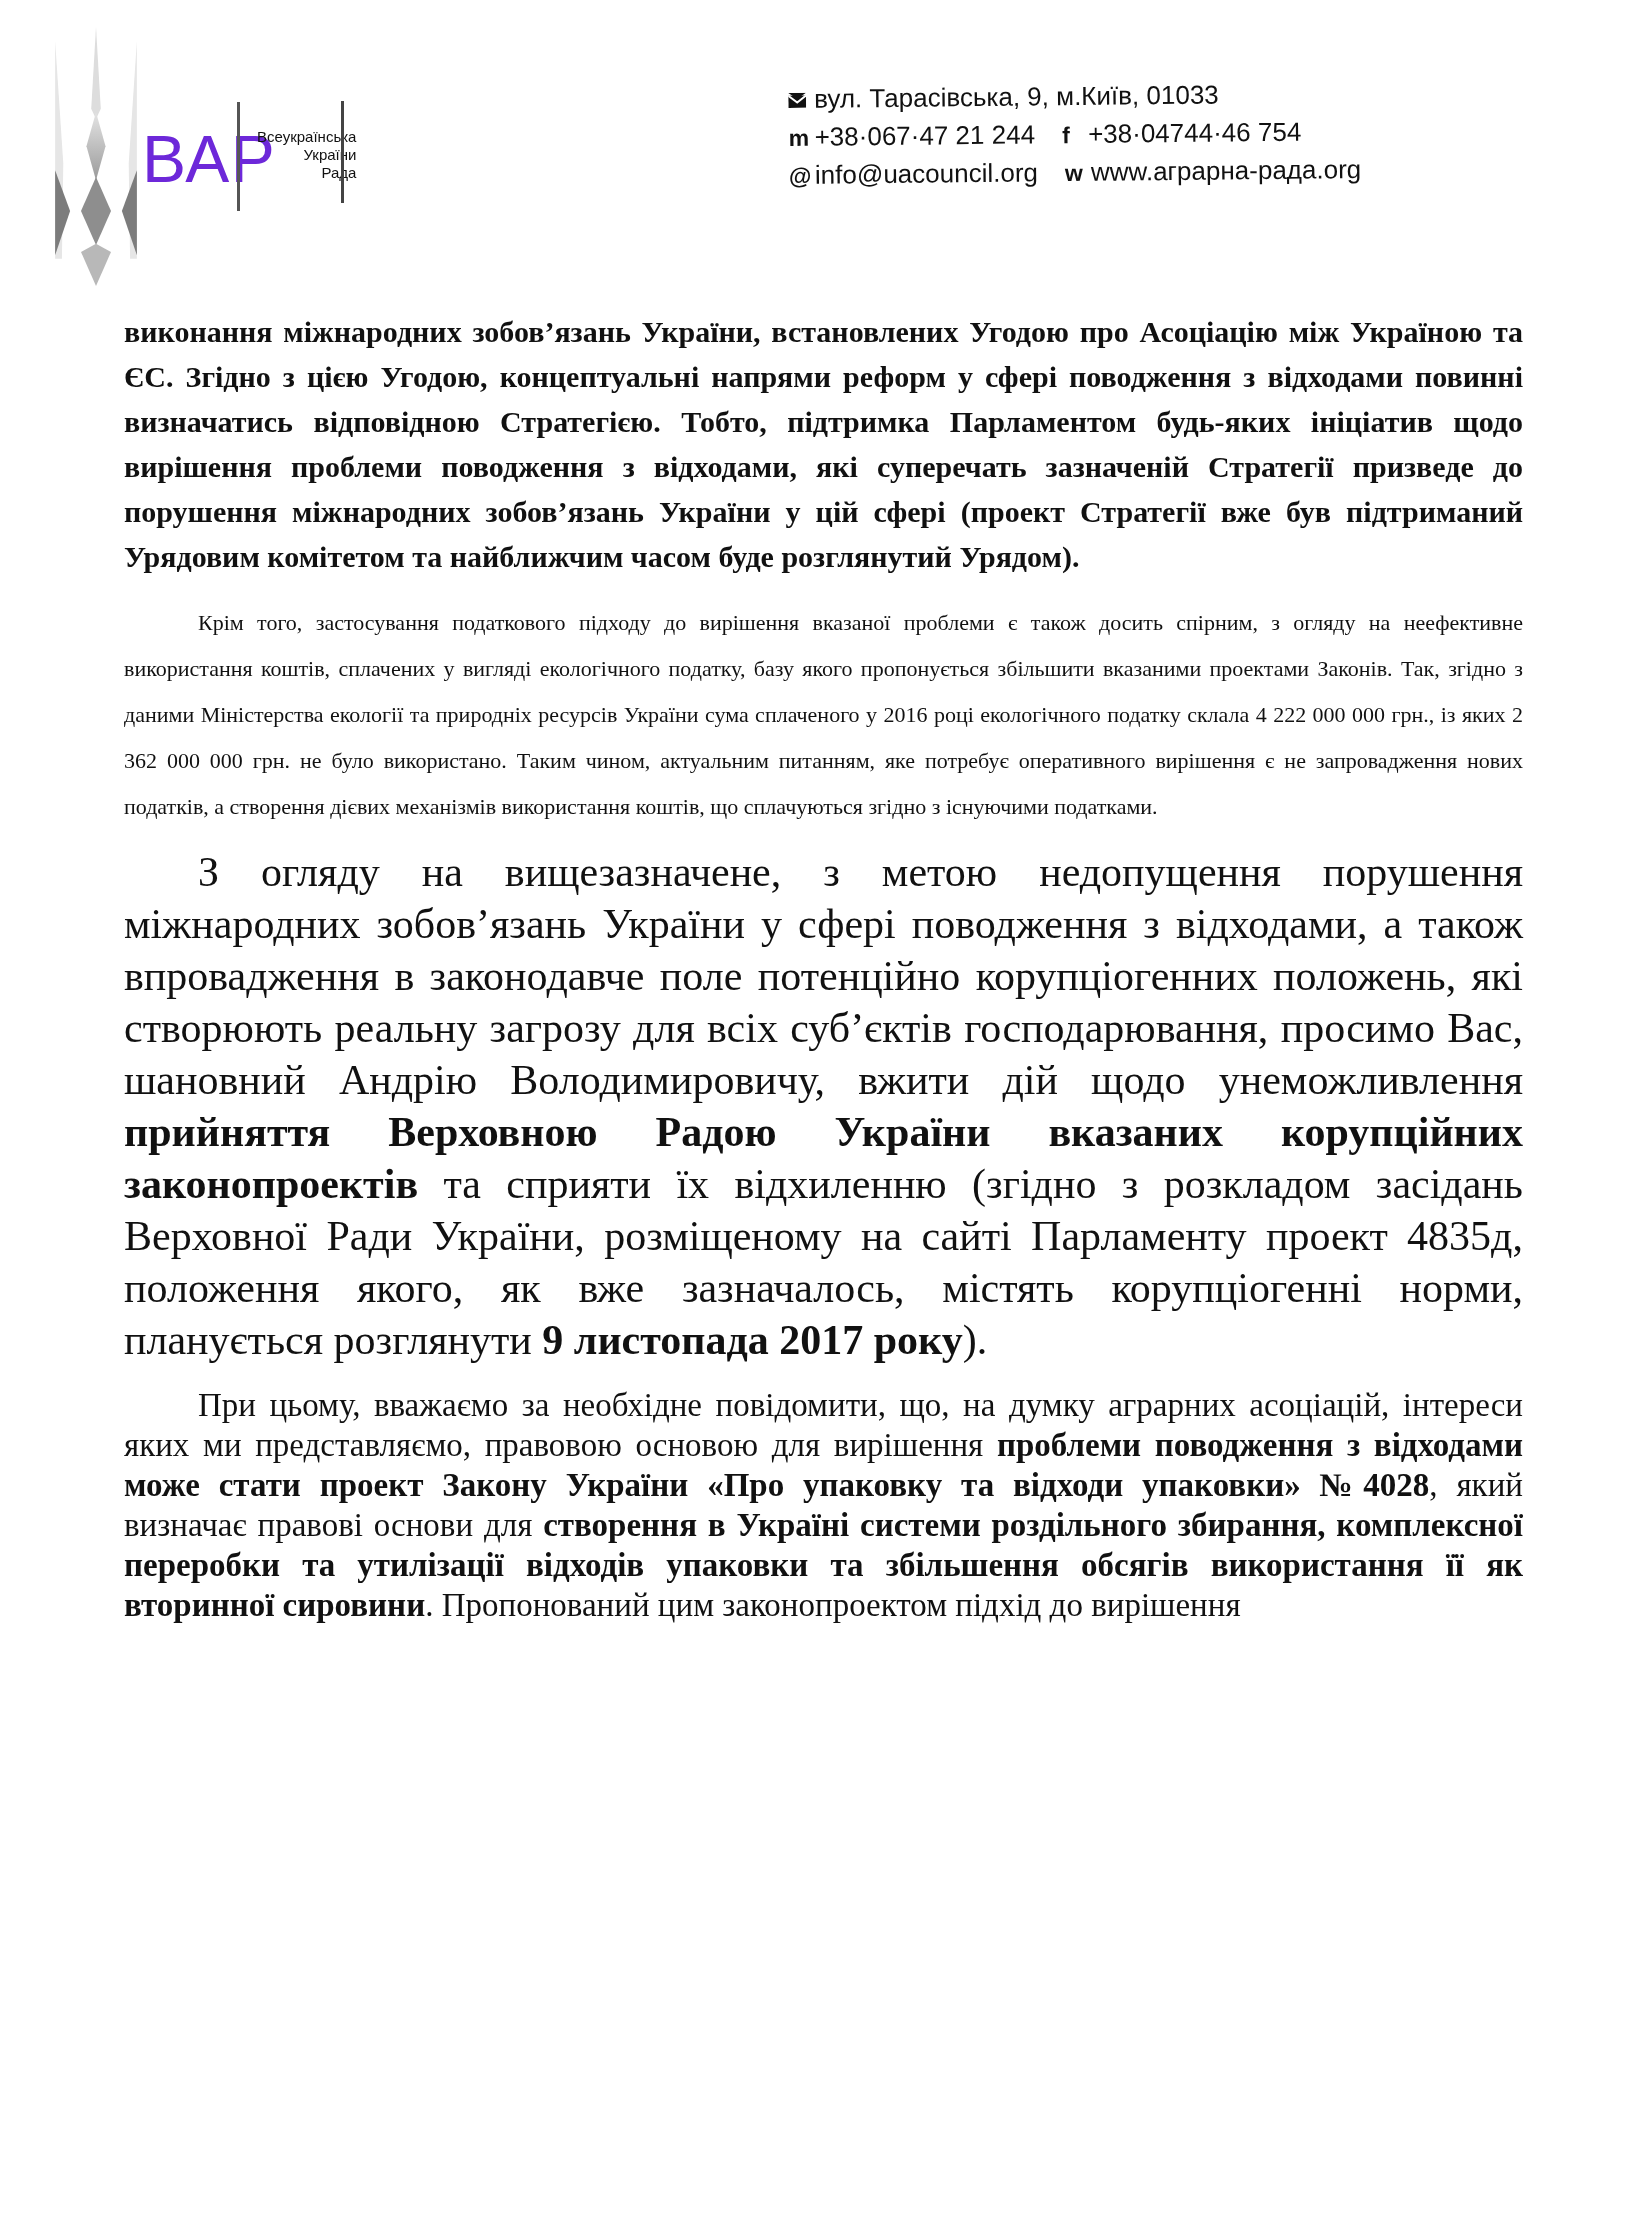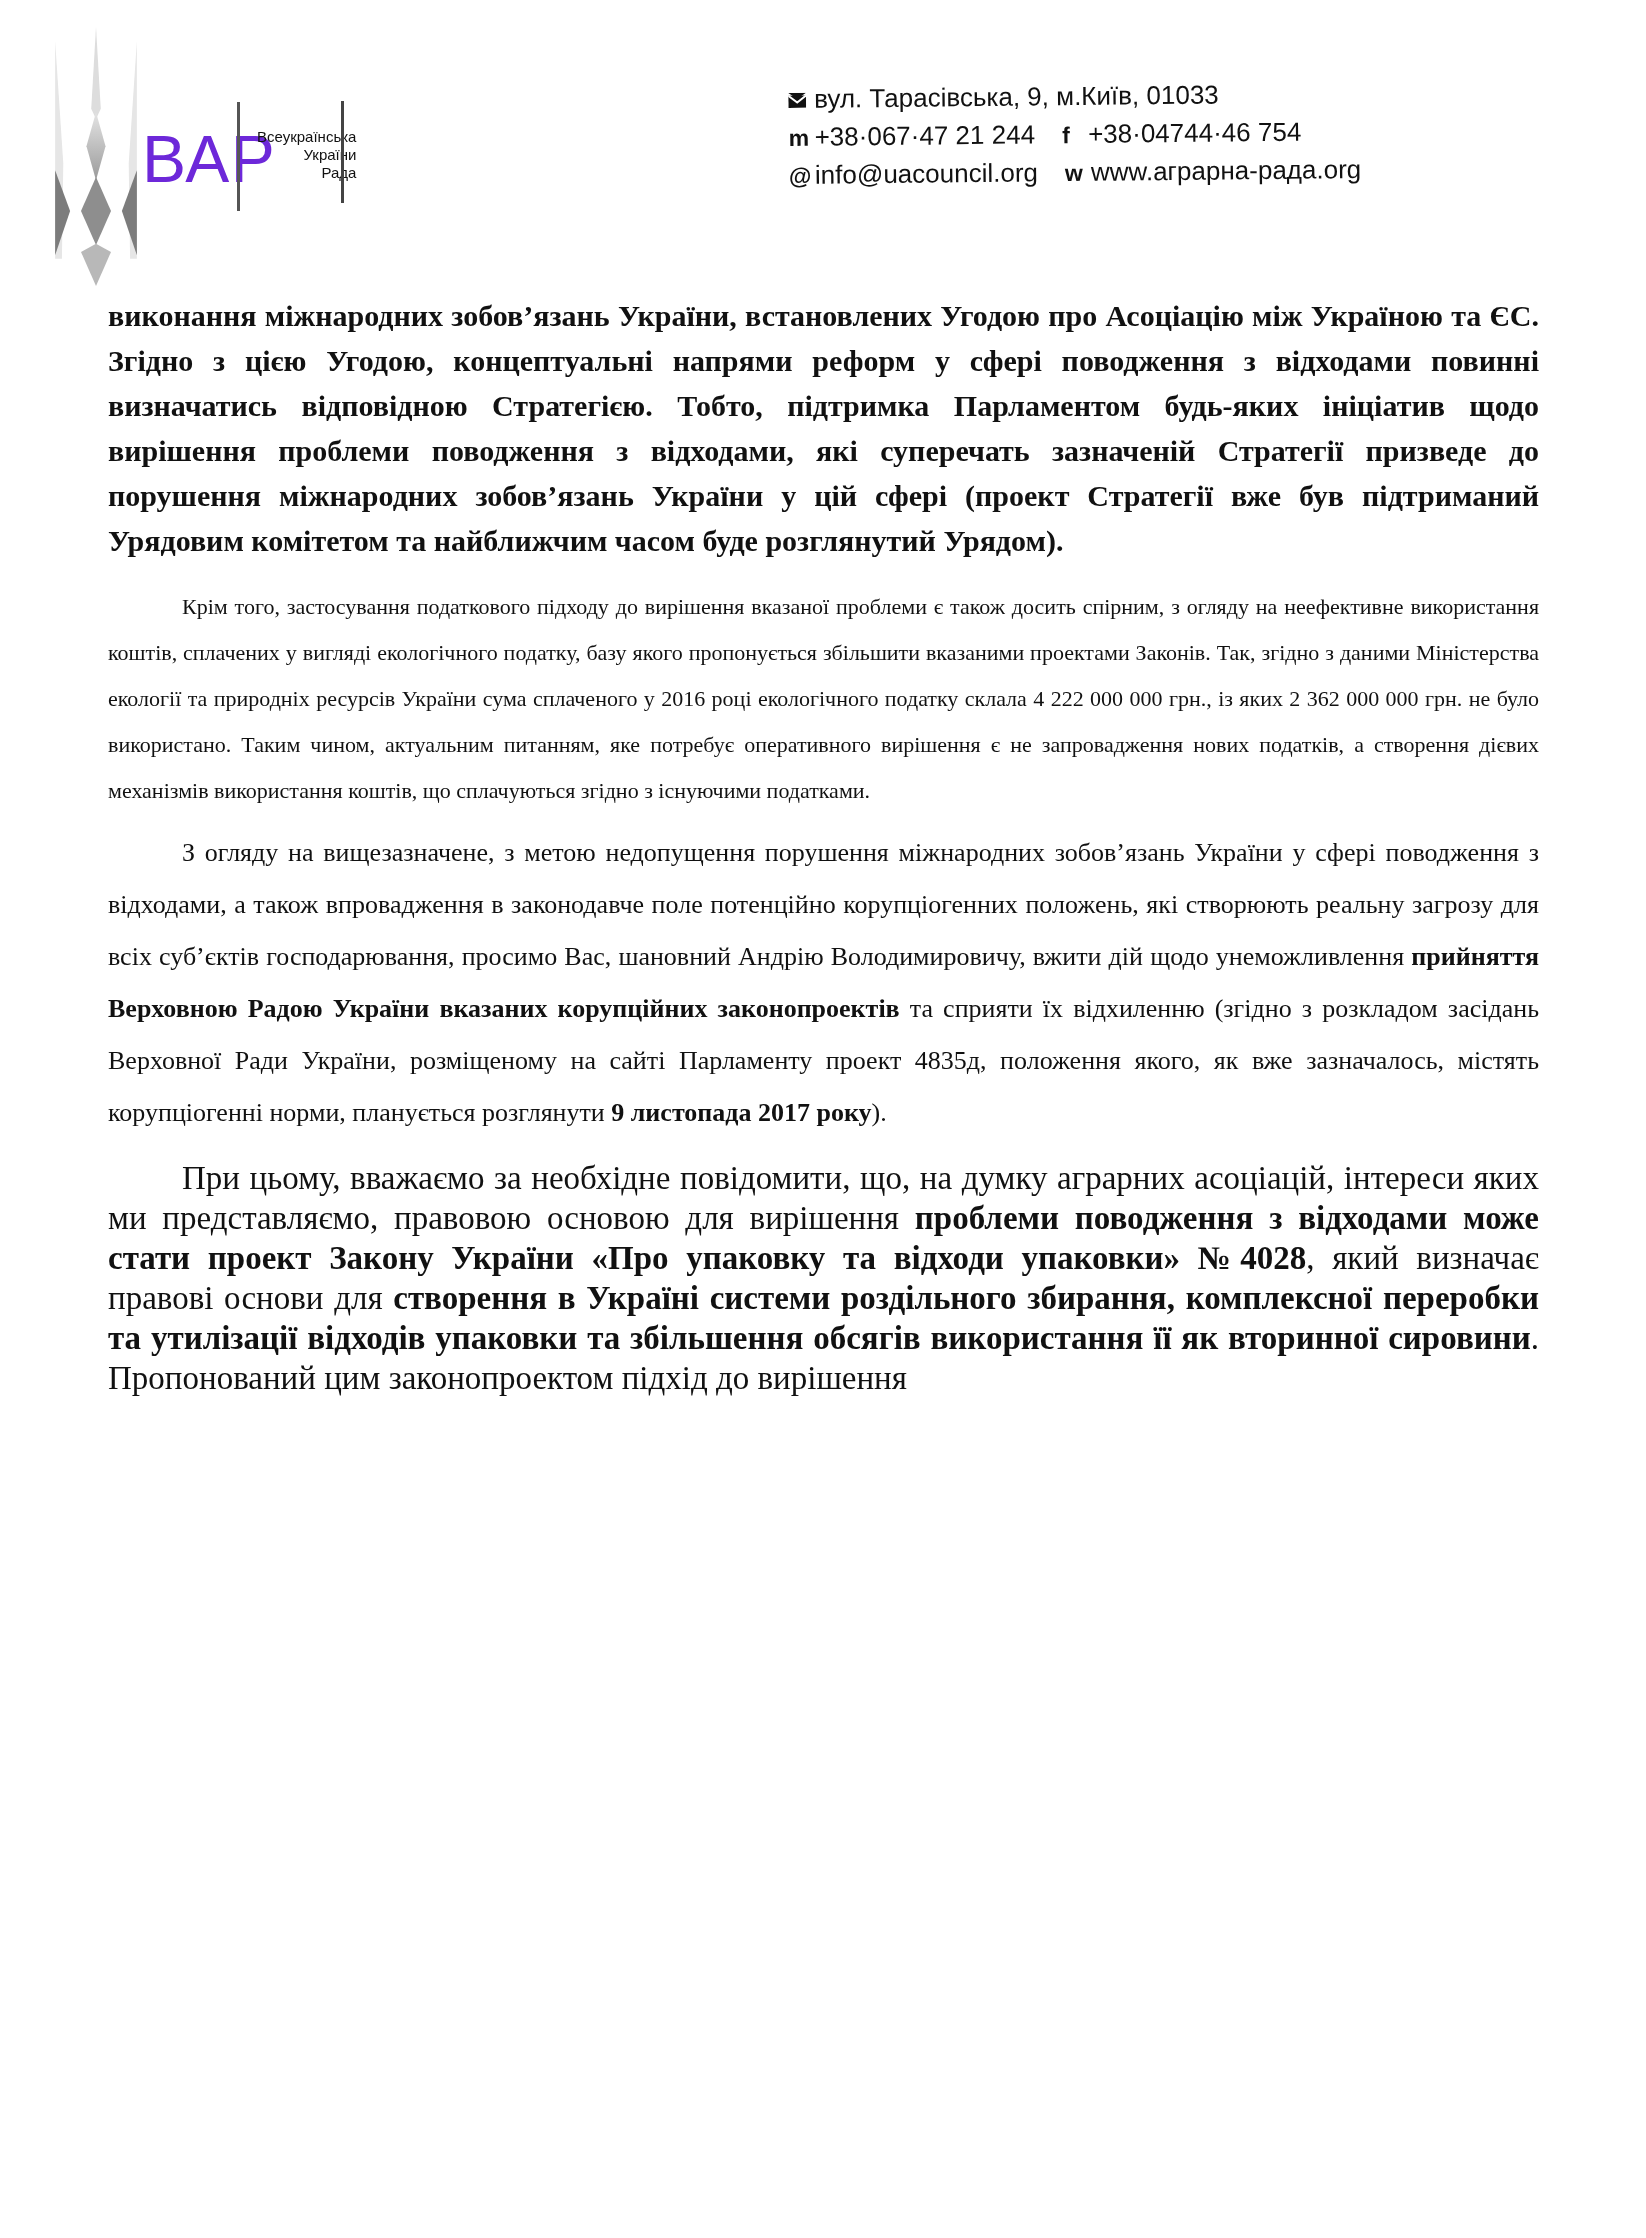--- a/index.html
+++ b/index.html
@@ -13,24 +13,24 @@
   .vbar1 { position: absolute; left: 237px; top: 102px; width: 2.7px; height: 109px; background: #555; }
   .vbar2 { position: absolute; left: 341px; top: 101px; width: 2.7px; height: 102px; background: #444; }
   .org-name { position: absolute; left: 257px; top: 128px; font-family: "Liberation Sans", sans-serif; font-size: 15px; line-height: 18px; color: #111; text-align: right; }
   .contacts { position: absolute; left: 788px; top: 81px; font-family: "Liberation Sans", sans-serif; font-size: 26px; line-height: 37px; color: #111; transform: rotate(-0.6deg); transform-origin: left top; }
   .contact-row { white-space: nowrap; display: flex; align-items: baseline; }
   .c-icon { display: inline-block; width: 26px; font-weight: 700; font-size: 23px; }
   .gap { display: inline-block; width: 27px; }
 
   
   .body { position: absolute; left: 108px; top: 293px; width: 1431px; font-family: "Liberation Serif", serif; color: #111; }
-  .para { text-align: justify; text-align-last: left; margin: 0; }
+  .para { text-align: justify; text-align-last: left; margin: 16px; }
   .p1 { font-size: 30px; line-height: 45px; font-weight: 700; }
   .p2 { font-size: 22px; line-height: 46px; margin-top: 20.5px; }
-  .p3 { font-size: 26px; line-height: 52px; margin-top: 13.7px; }
+  .p3 { font-size: 42px; line-height: 52px; margin-top: 13.7px; }
   .p4 { font-size: 33px; line-height: 40px; margin-top: 19px; }
   .indent { display: inline-block; width: 74px; }
   .b { font-weight: 700; }
 </style>
 </head>
 <body>
 
 <div class="page">
 
   <div class="letterhead">

